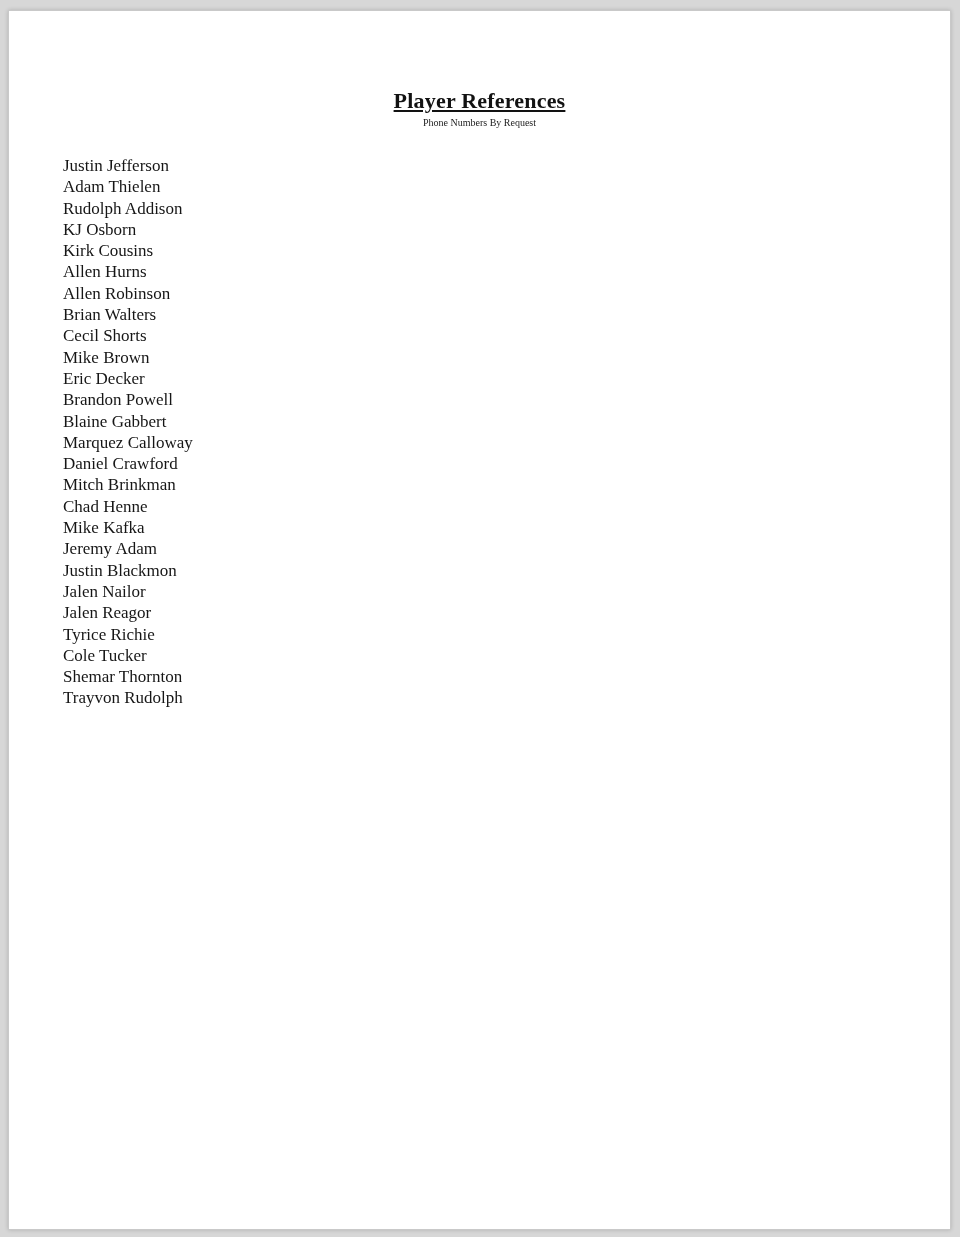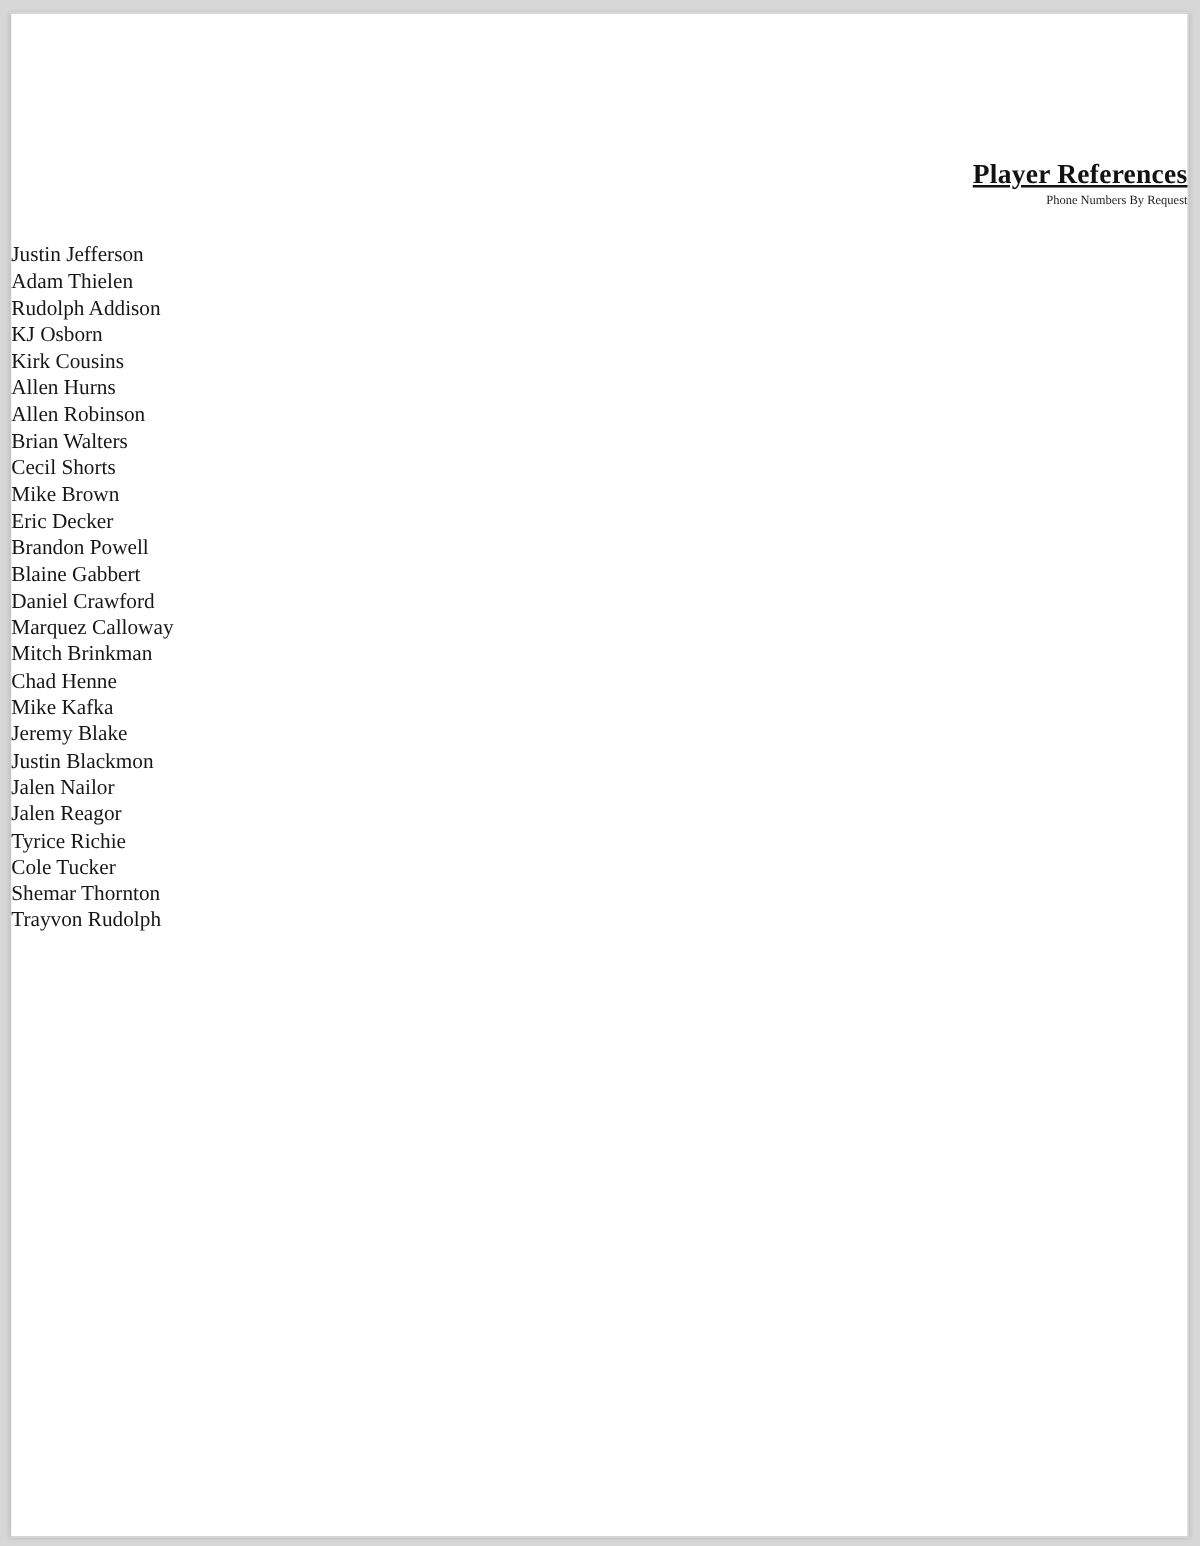--- a/index.html
+++ b/index.html
@@ -16,40 +16,41 @@
     left: 8px;
     top: 10px;
     width: 943px;
     height: 1220px;
     background: #ffffff;
     border: 1px solid #c9c9c9;
     box-shadow: 0 0 4px rgba(0,0,0,0.18);
     box-sizing: border-box;
   }
   .doc-header {
-    margin-top: 116px;
-    text-align: right;
+    margin-top: 78px;
+    text-align: center;
     color: #161616;
   }
   .doc-title {
     font-size: 22px;
     font-weight: bold;
     text-decoration: underline;
     letter-spacing: 0.2px;
     line-height: 24px;
     color: #121212;
   }
   .doc-subtitle {
     font-size: 10px;
     line-height: 16px;
     margin-top: 2px;
     color: #1c1c1c;
   }
   .player-list {
     margin-top: 24px;
+    padding-left: 54px;
     color: #161616;
   }
   .player-name {
     font-size: 17px;
     line-height: 21.3px;
     white-space: nowrap;
   }
 </style>
 </head>
 <body>
@@ -66,26 +67,26 @@
       <div class="player-name">KJ Osborn</div>
       <div class="player-name">Kirk Cousins</div>
       <div class="player-name">Allen Hurns</div>
       <div class="player-name">Allen Robinson</div>
       <div class="player-name">Brian Walters</div>
       <div class="player-name">Cecil Shorts</div>
       <div class="player-name">Mike Brown</div>
       <div class="player-name">Eric Decker</div>
       <div class="player-name">Brandon Powell</div>
       <div class="player-name">Blaine Gabbert</div>
+      <div class="player-name">Marquez Calloway</div>
       <div class="player-name">Daniel Crawford</div>
-      <div class="player-name">Marquez Calloway</div>
       <div class="player-name">Mitch Brinkman</div>
       <div class="player-name">Chad Henne</div>
       <div class="player-name">Mike Kafka</div>
-      <div class="player-name">Jeremy Blake</div>
+      <div class="player-name">Jeremy Adam</div>
       <div class="player-name">Justin Blackmon</div>
       <div class="player-name">Jalen Nailor</div>
       <div class="player-name">Jalen Reagor</div>
       <div class="player-name">Tyrice Richie</div>
       <div class="player-name">Cole Tucker</div>
       <div class="player-name">Shemar Thornton</div>
       <div class="player-name">Trayvon Rudolph</div>
     </div>
 </div>
 

